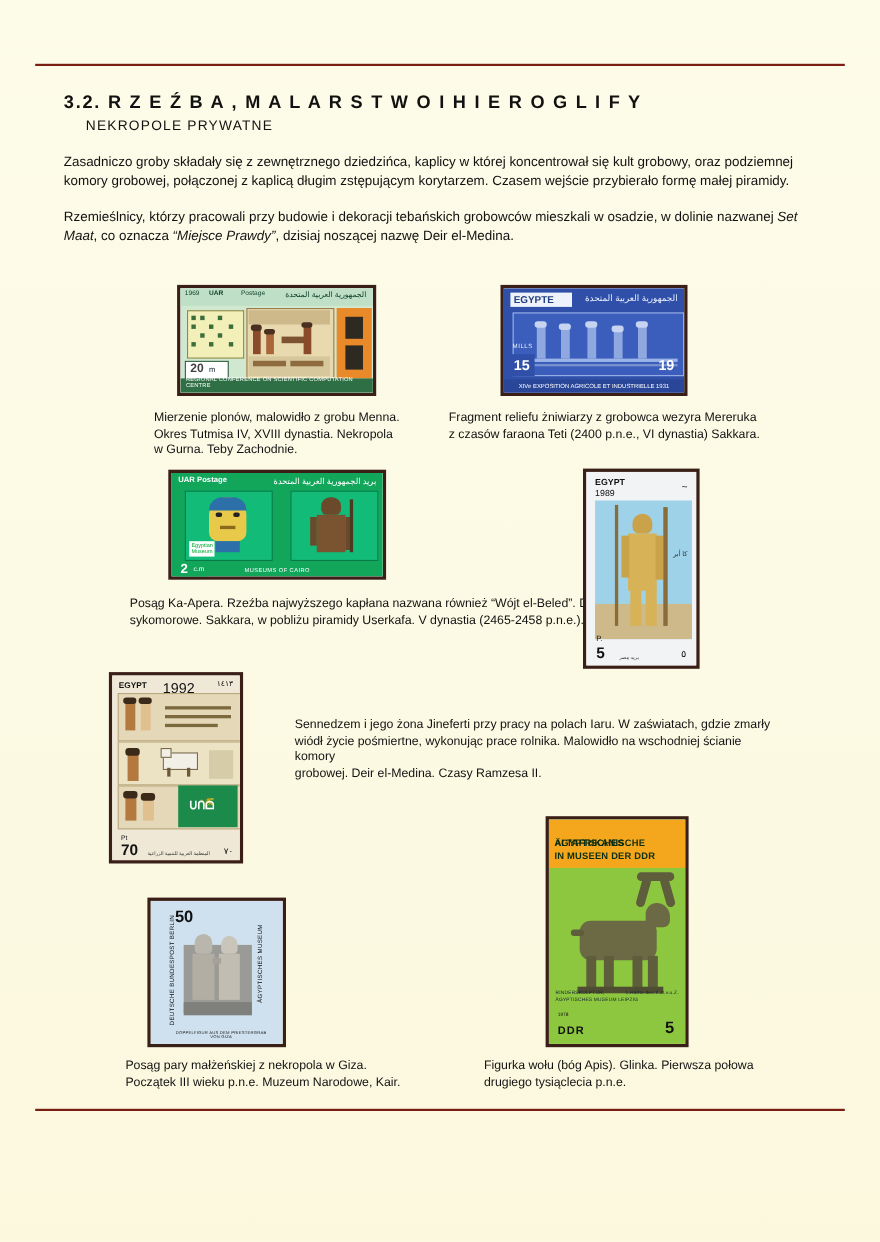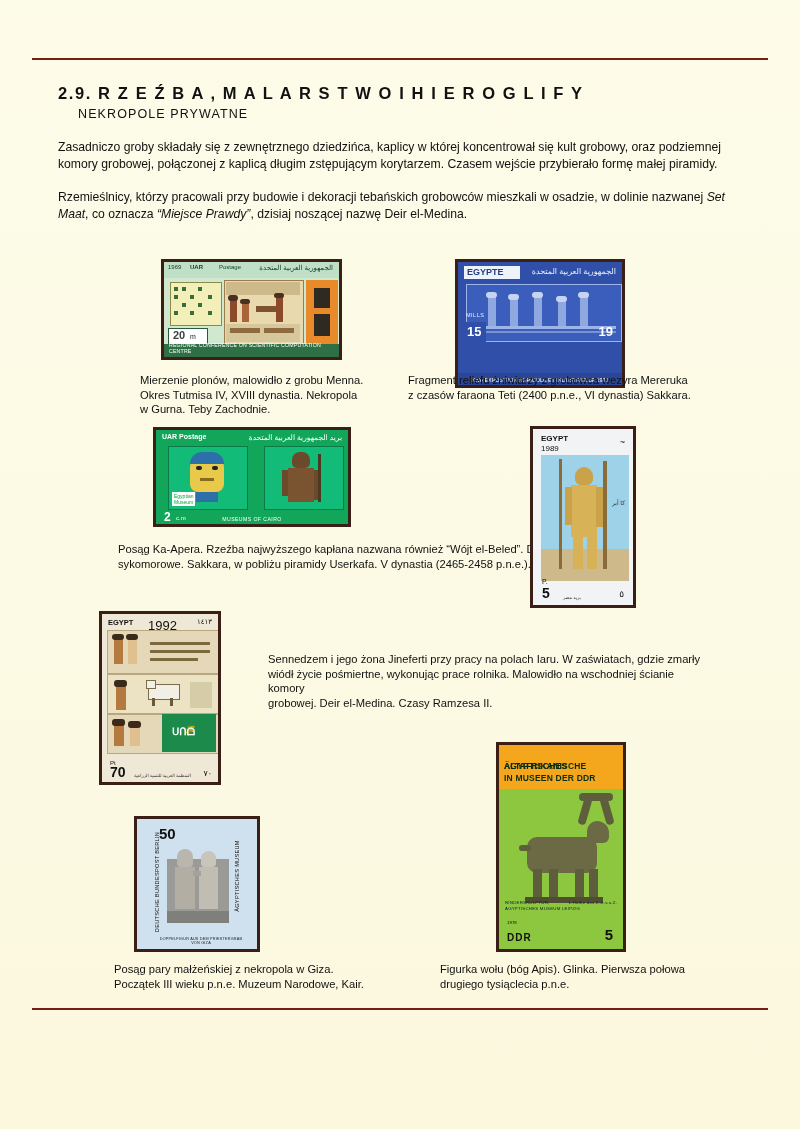--- a/index.html
+++ b/index.html
@@ -90,21 +90,21 @@
 </style>
 </head>
 <body>
 
 <div class="page">
 
   <div class="rule top"></div>
   <div class="rule bottom"></div>
 
   <div class="title">
-    <span>2.9.</span>
+    <span>3.2.</span>
     <span>R Z E Ź B A ,  M A L A R S T W O  I  H I E R O G L I F Y</span>
   </div>
   <div class="subtitle">NEKROPOLE  PRYWATNE</div>
 
   <div class="para p1">Zasadniczo groby składały się z zewnętrznego dziedzińca, kaplicy w której koncentrował się kult grobowy, oraz podziemnej komory grobowej, połączonej z kaplicą długim  zstępującym korytarzem.  Czasem wejście przybierało formę małej piramidy.</div>
   <div class="para p2">
     <span>Rzemieślnicy, którzy pracowali przy budowie i dekoracji tebańskich grobowców mieszkali w osadzie, w dolinie nazwanej </span><span class="ital">Set Maat</span><span>, co oznacza </span><span class="ital">“Miejsce Prawdy”</span><span>, dzisiaj noszącej nazwę Deir el-Medina.</span>
   </div>
 
   <div class="stamp" style="left:161px; top:259px; width:181px; height:101px;">
@@ -153,21 +153,21 @@
       <div class="txt" style="left:26px;top:71px;font-size:7px;color:#123;">m</div>
 
       <div class="fill" style="left:0;bottom:0;width:100%;height:13px;background:#2f6f46;"></div>
       <div class="txt" style="left:5px;bottom:3px;font-size:5.2px;color:#fff;letter-spacing:0.2px;">REGIONAL CONFERENCE ON SCIENTIFIC COMPUTATION CENTRE</div>
     </div>
   </div>
   <div class="cap" style="left:140px; top:373px; width:250px; white-space:pre-line;">Mierzenie plonów, malowidło z grobu Menna.
 Okres Tutmisa IV, XVIII dynastia. Nekropola
 w Gurna. Teby Zachodnie.</div>
 
-  <div class="stamp" style="left:455px; top:259px; width:170px; height:129px;">
+  <div class="stamp" style="left:455px; top:259px; width:170px; height:101px;">
     <div class="inner">
       <div class="fill" style="left:0;top:0;right:0;bottom:0;background:#2f4fa8;"></div>
       <div class="fill" style="left:8px;top:22px;width:154px;height:56px;background:#3b5dbb;border:1px solid #9db4e8;"></div>
 
       <div class="fill" style="left:6px;top:4px;width:56px;height:13px;background:#eef2fb;"></div>
       <div class="txt" style="left:9px;top:5px;font-size:9px;font-weight:bold;color:#22407f;">EGYPTE</div>
       <div class="txt" style="right:6px;top:5px;font-size:8px;color:#eaf0ff;direction:rtl;">الجمهورية العربية المتحدة</div>
 
       <div class="fill" style="left:30px;top:34px;width:8px;height:30px;background:#8fa9e0;"></div>
       <div class="fill" style="left:28px;top:30px;width:11px;height:6px;background:#c6d4f2;border-radius:3px;"></div>

